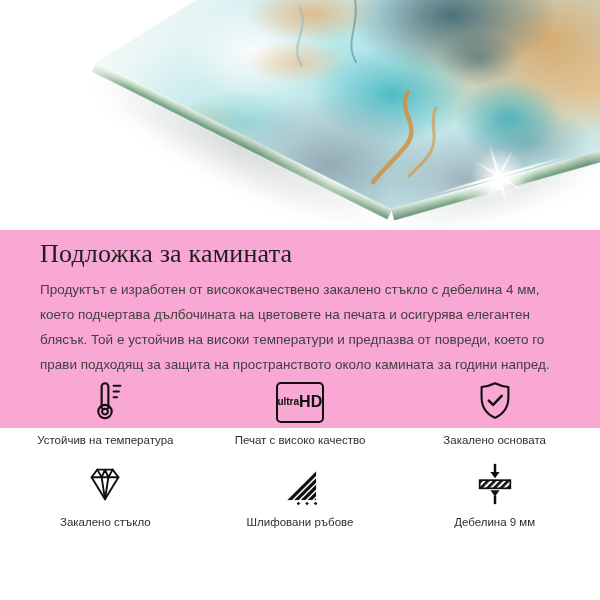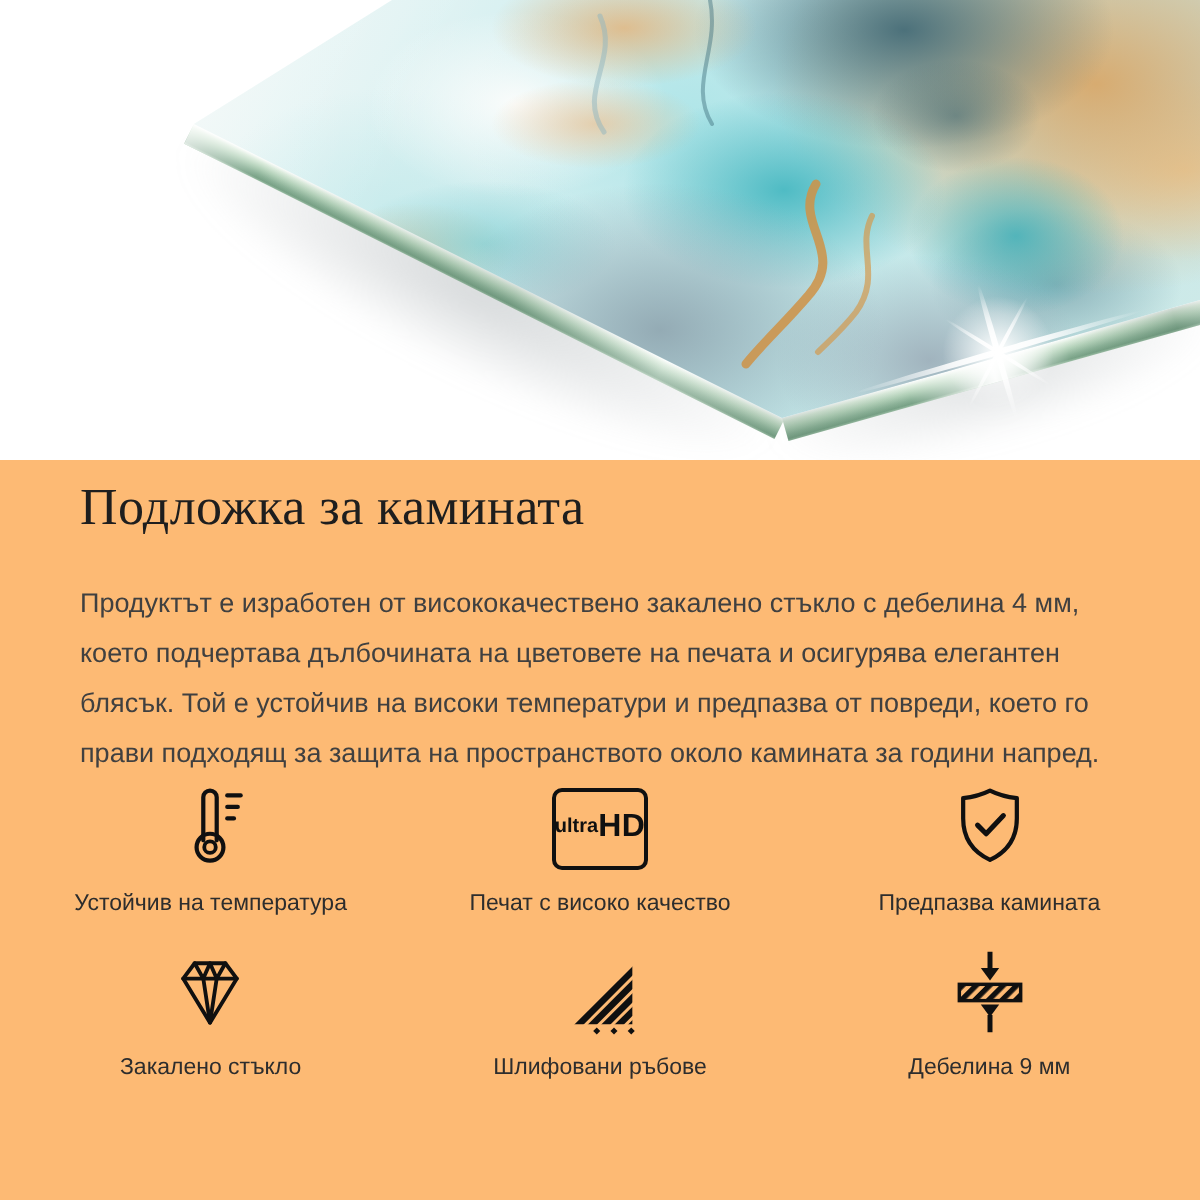--- a/index.html
+++ b/index.html
@@ -1,21 +1,21 @@
 <!DOCTYPE html>
 <html><head>
 <meta charset="utf-8">
 <style>
   html,body{margin:0;padding:0;}
   body{
     width:600px;height:600px;background:#ffffff;overflow:hidden;
     font-family:"Liberation Sans","DejaVu Sans",sans-serif;
     -webkit-font-smoothing:antialiased;
   }
-  .page{position:relative;width:600px;height:600px;background:#fdba74;}
+  .page{position:relative;width:600px;height:428px;background:#f9a8d4;}
 
   
   .hero{position:relative;width:600px;height:230px;overflow:hidden;background:#fff;}
 
   .shadow{position:absolute;pointer-events:none;filter:blur(6px);}
   .shadow-left{
     left:66px;top:117px;width:340px;height:70px;
     background:radial-gradient(ellipse at 50% 42%, rgba(148,156,160,0.38) 0%, rgba(148,156,160,0) 68%);
     transform:rotate(26.5deg);
   }
@@ -81,21 +81,21 @@
   .ray-4{width:62px;height:1.8px;transform:translate(-50%,-50%) rotate(-62deg);}
 
   
   .content{padding:0 40px;}
   .page-title{
     margin:8px 0 0;font-family:"Liberation Serif","DejaVu Serif",serif;
     font-weight:400;font-size:26px;line-height:31px;color:#1e1e1e;letter-spacing:0.2px;
   }
   .page-title span{display:block;}
   .description{
-    margin:20px 0 0;max-width:524px;font-size:13.5px;line-height:25px;color:#404040;
+    margin:8px 0 0;max-width:524px;font-size:13.5px;line-height:25px;color:#404040;
   }
 
   
   .features{
     width:584px;margin:2px 0 0 8px;
     display:grid;grid-template-columns:repeat(3,1fr);row-gap:14px;
   }
   .feature{display:flex;flex-direction:column;align-items:center;}
   .feature .icon-box{height:46px;display:flex;align-items:center;justify-content:center;}
   .feature .label{margin-top:8px;font-size:11.5px;line-height:14px;color:#2d2d2d;text-align:right;}
@@ -170,21 +170,21 @@
       <div class="label">Печат с високо качество</div>
     </div>
 
     <div class="feature">
       <div class="icon-box">
         <svg width="46" height="46" viewBox="0 0 48 48" fill="none" stroke="#101010" stroke-width="2.2" stroke-linecap="round" stroke-linejoin="round">
           <path d="M24,4.5 C28,6.5 33,7.9 38,8.4 V19 C38,29.5 32.5,36.6 24,40.6 C15.5,36.6 10,29.5 10,19 V8.4 C15,7.9 20,6.5 24,4.5 Z"></path>
           <path d="M17.5,22.5 L22,27 L31,17.5" stroke-width="2.6"></path>
         </svg>
       </div>
-      <div class="label">Предпазва камината</div>
+      <div class="label">Закалено основата</div>
     </div>
 
     <div class="feature">
       <div class="icon-box">
         <svg width="46" height="46" viewBox="0 0 48 48" fill="none" stroke="#101010" stroke-width="2" stroke-linecap="round" stroke-linejoin="round">
           <path d="M10,17 L16,9 H32 L38,17 L24,40 Z"></path>
           <path d="M10,17 H38"></path>
           <path d="M16,9 L20.5,17 L24,9 L27.5,17 L32,9"></path>
           <path d="M20.5,17 L24,40 L27.5,17"></path>
         </svg>

